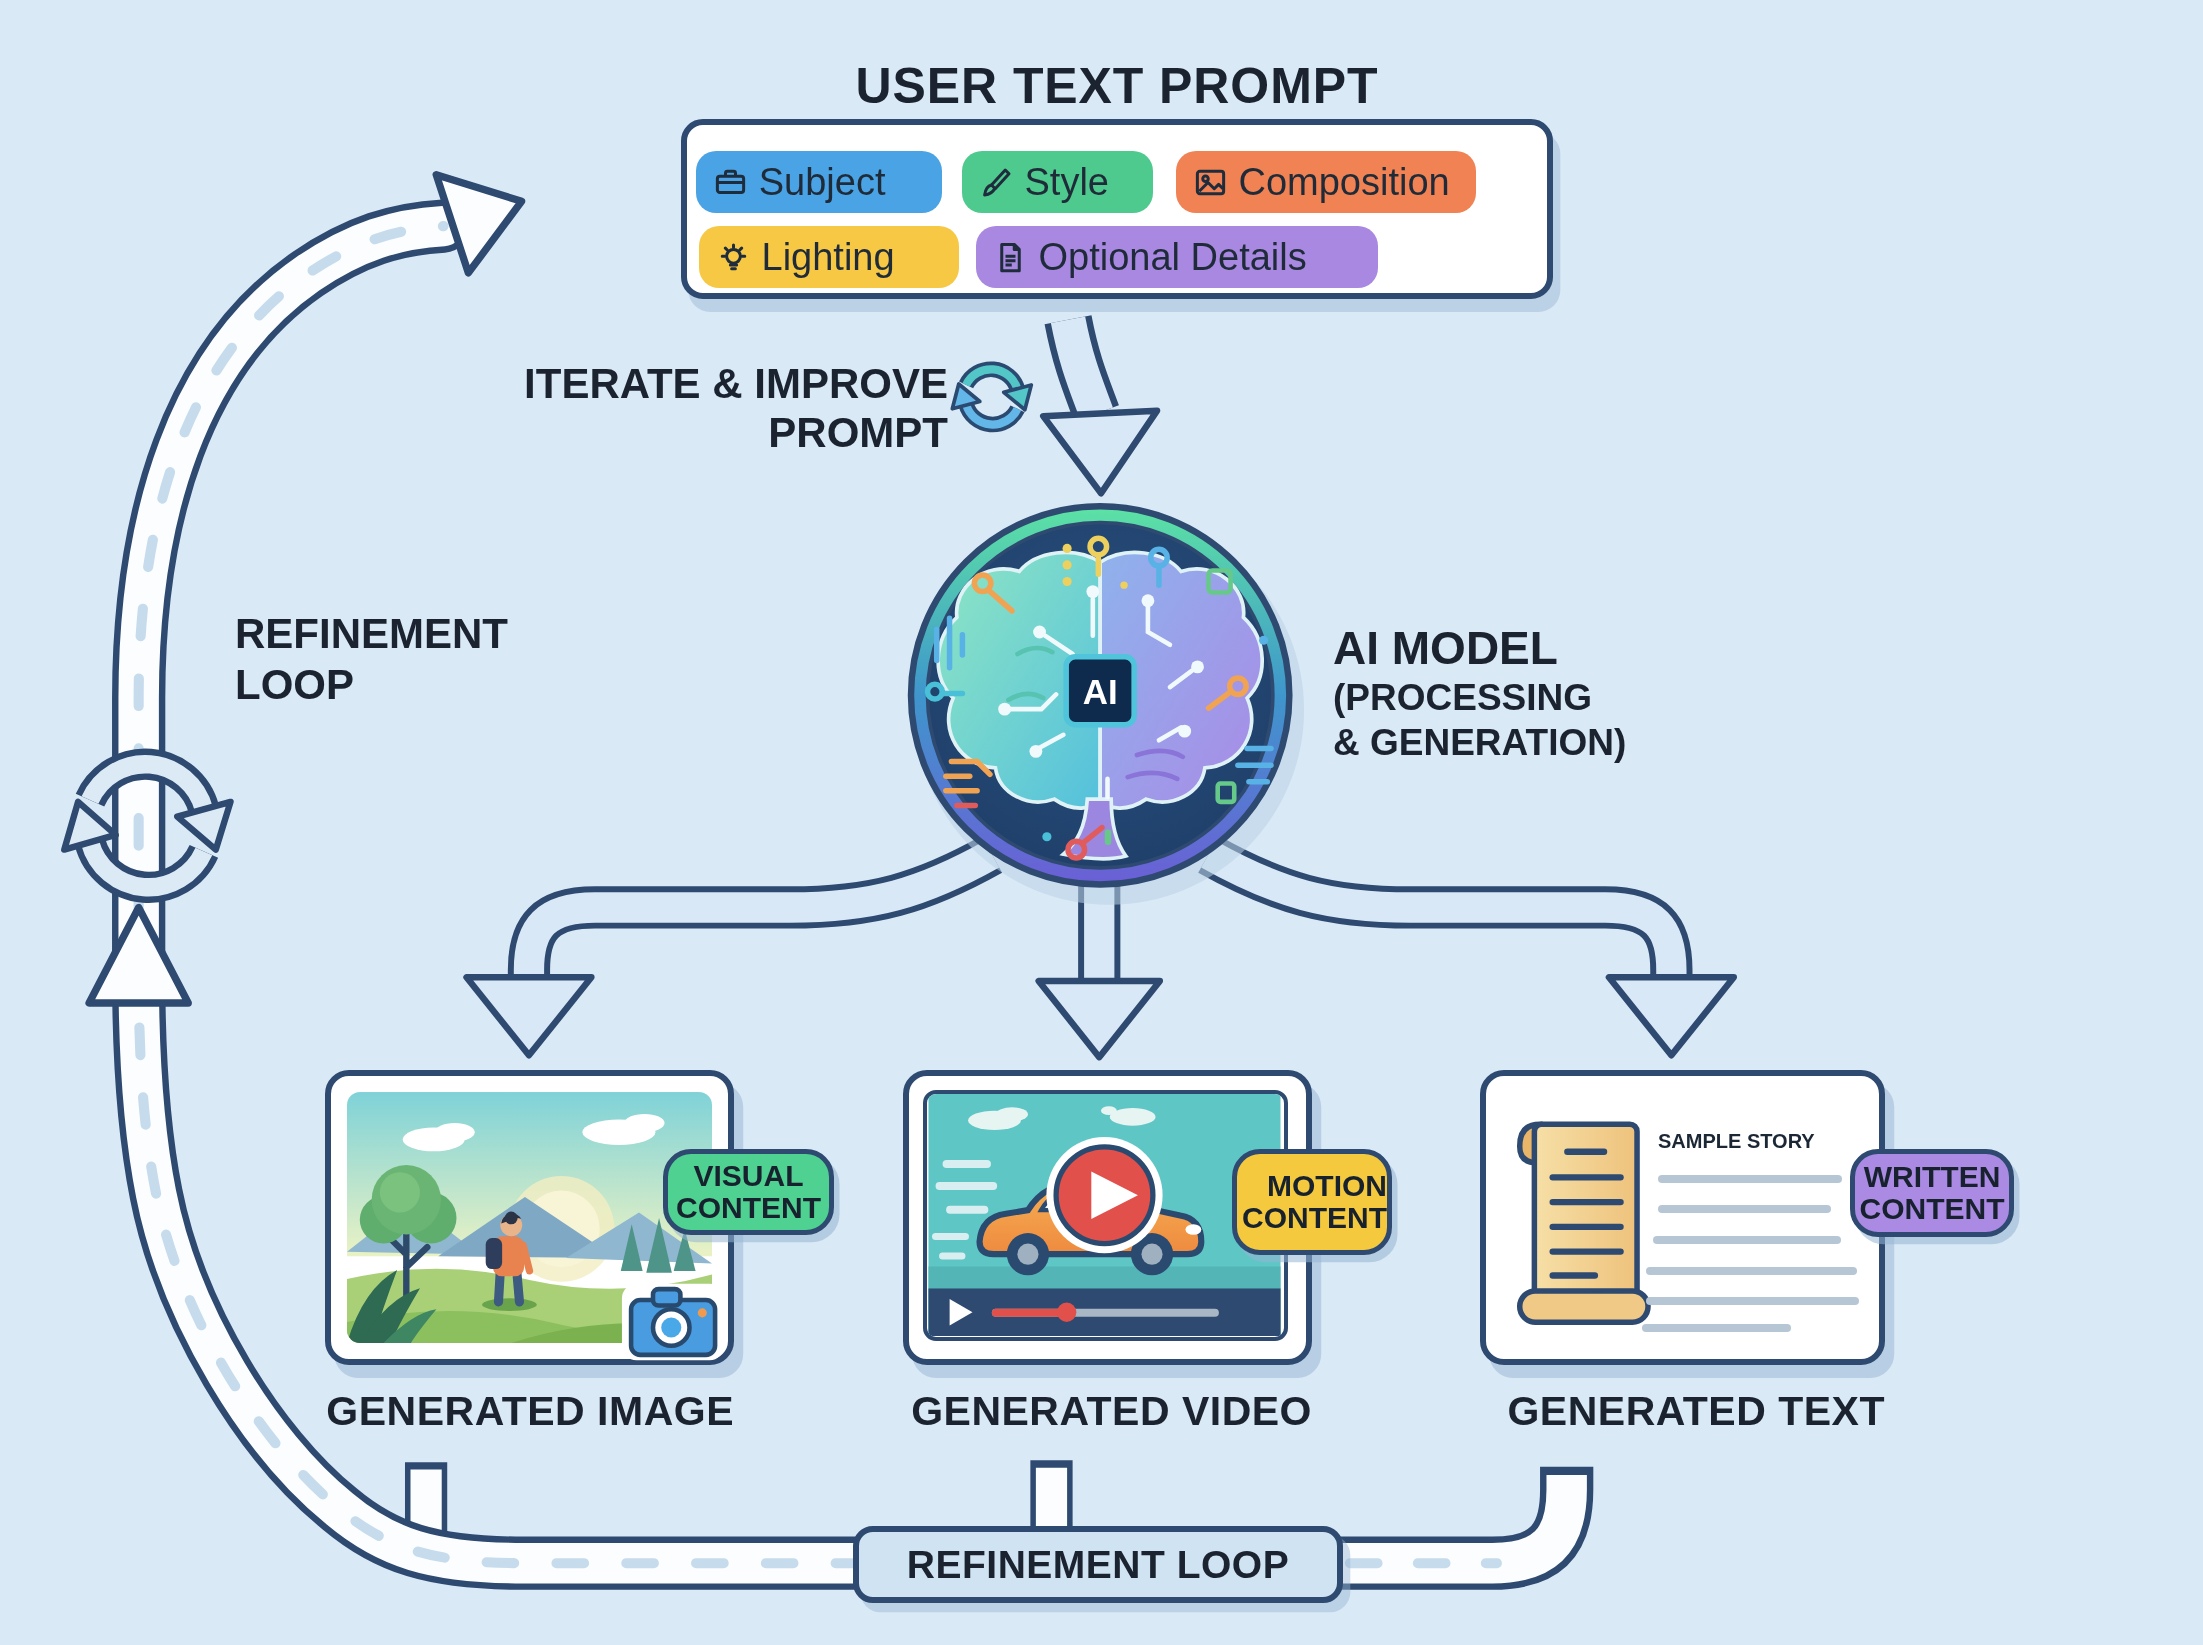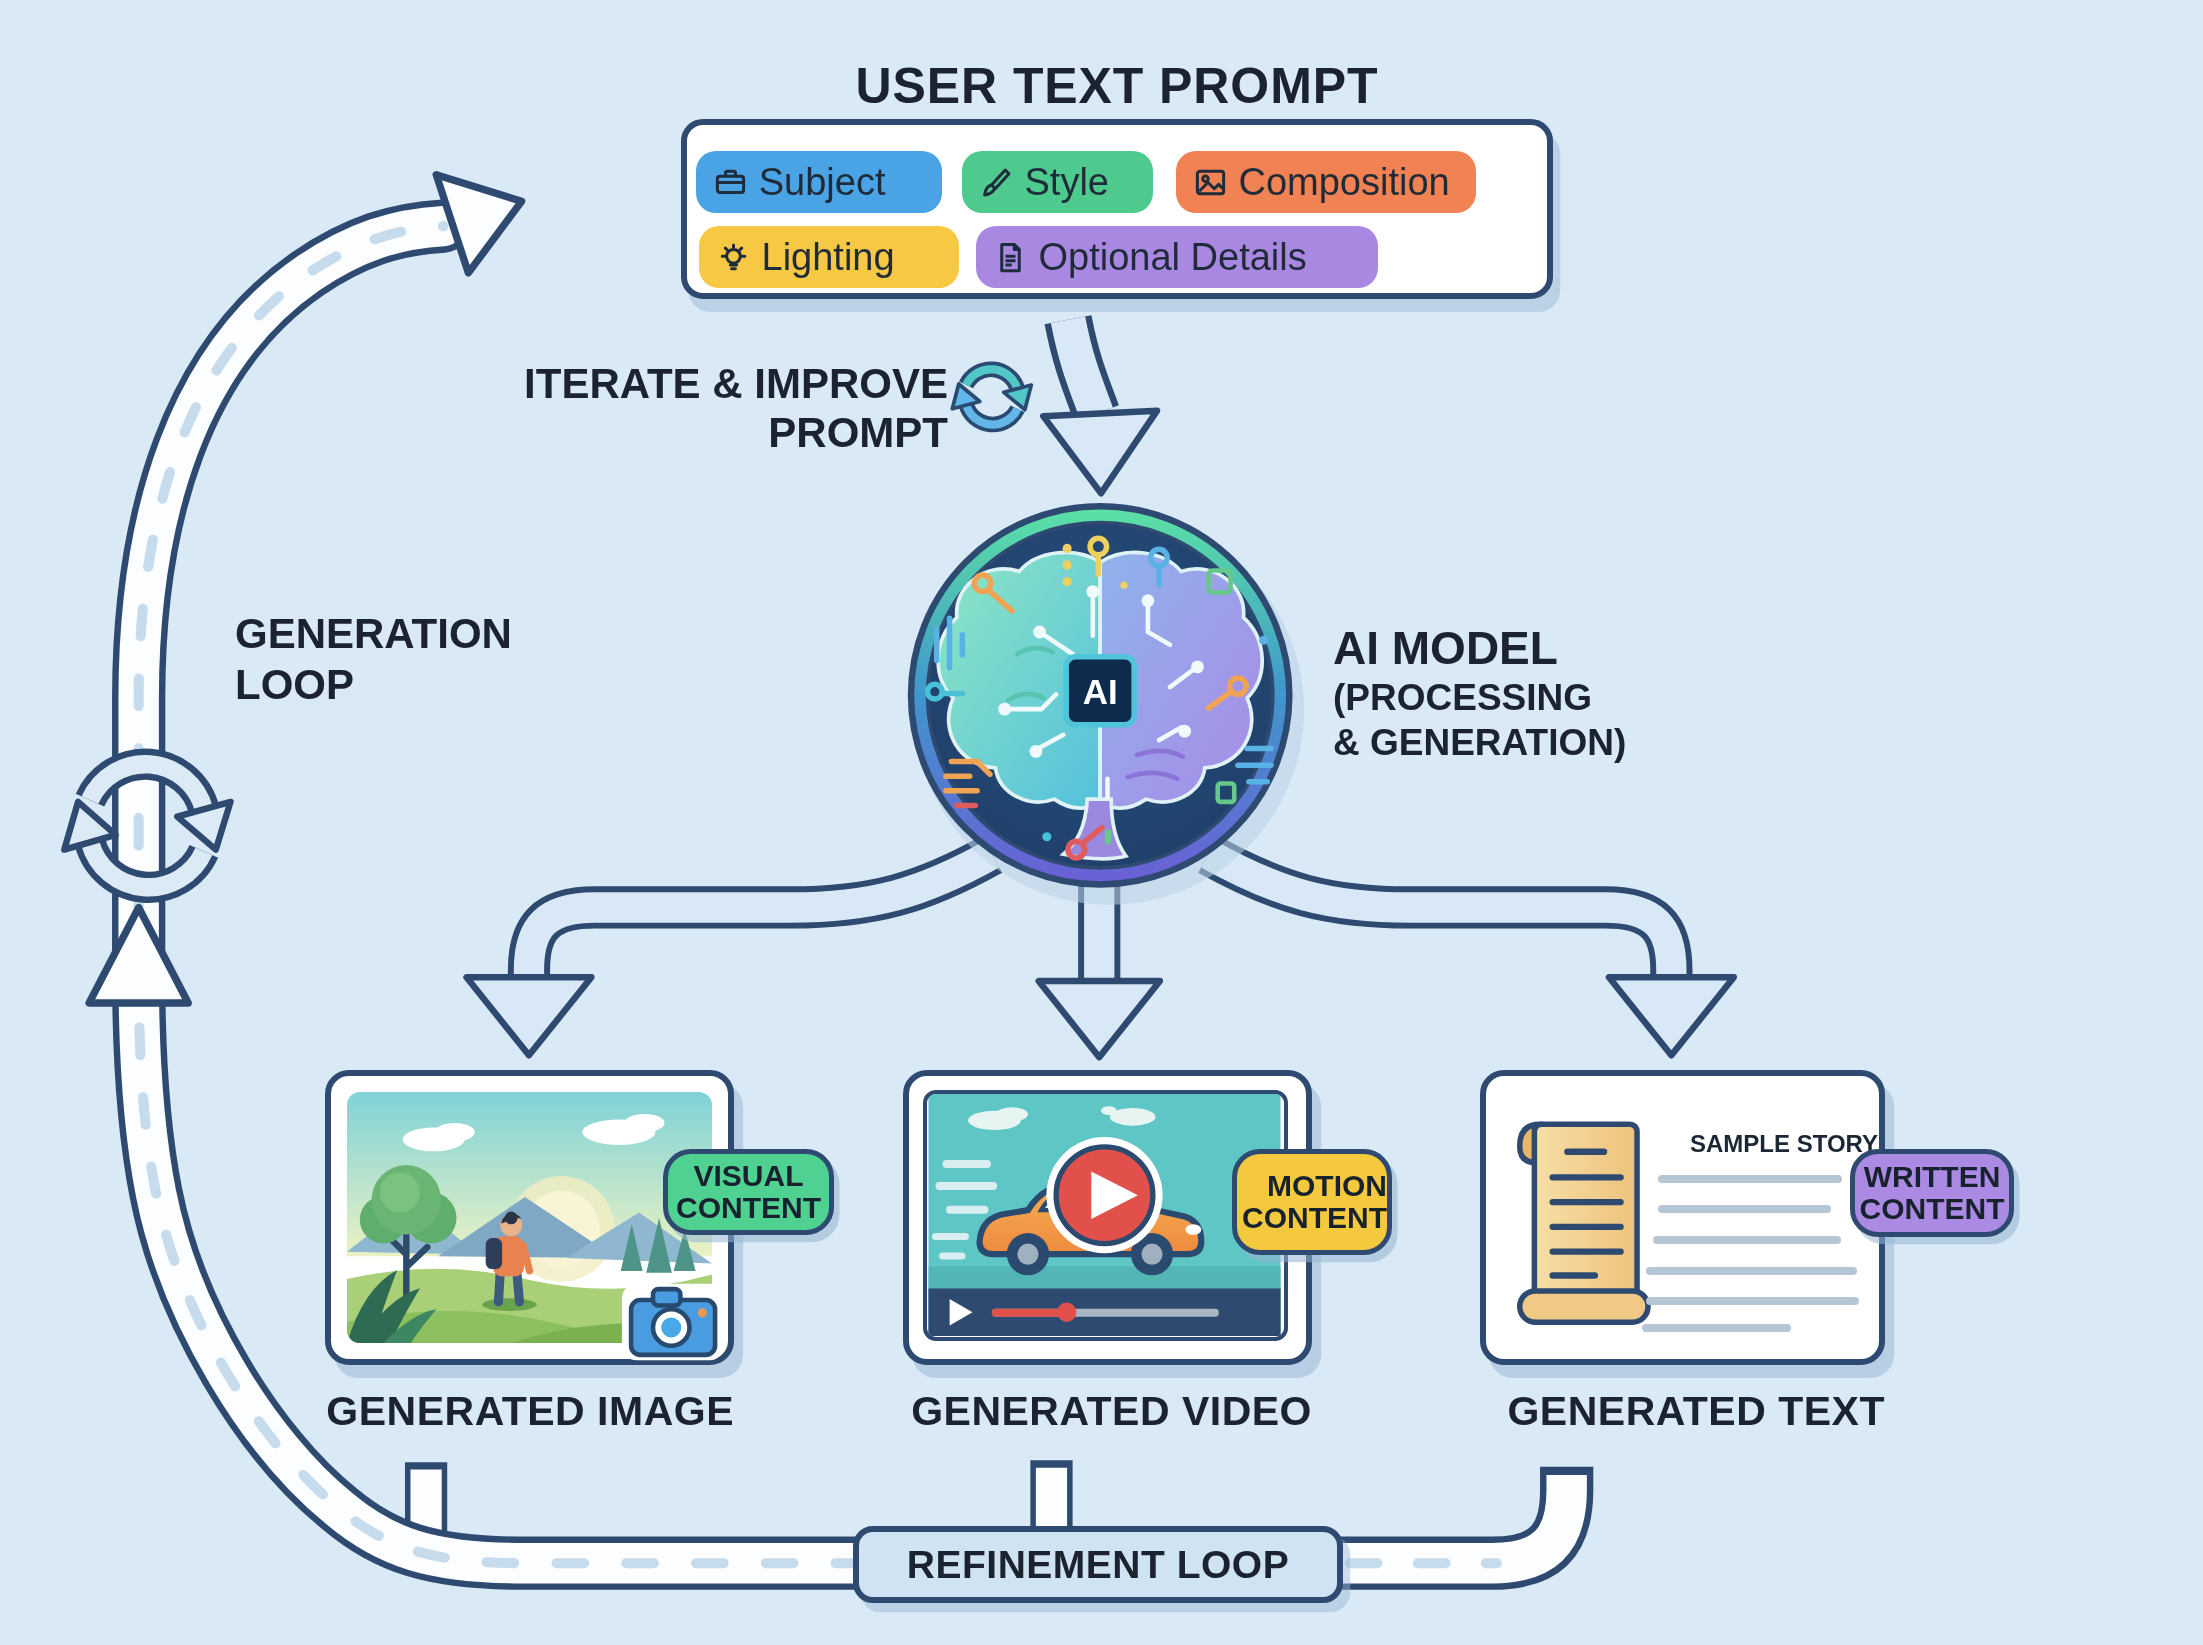--- a/index.html
+++ b/index.html
@@ -23,21 +23,21 @@
   .ai-label .l1{font-size:46px;}
   .ai-label .l2{font-size:37px;}
 
   .card{position:absolute;top:1070px;height:295px;background:#ffffff;border:6.4px solid #2e4a70;border-radius:24px;
         box-sizing:border-box;box-shadow:9.2px 13px 0 rgba(150,180,210,.5);}
   .thumb{position:absolute;left:15.6px;top:15.6px;width:365px;height:251px;border-radius:13px;overflow:hidden;}
   .out-label{top:1388px;text-align:right;font-size:41px;font-weight:800;letter-spacing:0.5px;}
   .badge{position:absolute;top:1149px;border:5.5px solid #2e4a70;border-radius:28px;box-sizing:border-box;
          display:flex;flex-direction:column;align-items:center;justify-content:center;
          font-size:30px;font-weight:800;line-height:1.08;color:#17222e;box-shadow:5.5px 7.3px 0 rgba(150,180,210,.55);}
-  .doc-title{left:1658px;top:1130px;font-size:24px;font-weight:800;color:#1b2734;z-index:3;margin-left:32px;}
+  .doc-title{left:1658px;top:1130px;font-size:20px;font-weight:800;color:#1b2734;z-index:3;}
   .gray-line{position:absolute;height:8.3px;border-radius:4.6px;background:#b7c6d4;z-index:3;}
 
   .loop-box{left:853px;top:1526px;width:490px;height:77px;background:#cfe3f2;border:6.4px solid #2e4a70;
             border-radius:20px;box-sizing:border-box;display:flex;align-items:center;justify-content:center;
             font-size:39px;font-weight:800;letter-spacing:0.5px;box-shadow:7.3px 9.2px 0 rgba(150,180,210,.45);}
 </style>
 </head>
 <body>
 
 <div class="canvas">
@@ -246,21 +246,21 @@
       <span>Optional Details</span>
     </div>
   </div>
 
   <div class="abs iterate z2">
     <div>ITERATE &amp; IMPROVE</div>
     <div>PROMPT</div>
   </div>
 
   <div class="abs refine-left z2">
-    <div>GENERATION</div>
+    <div>REFINEMENT</div>
     <div>LOOP</div>
   </div>
 
   <div class="abs ai-label z2">
     <div class="l1">AI MODEL</div>
     <div class="l2">(PROCESSING</div>
     <div class="l2">&amp; GENERATION)</div>
   </div>
 
   <div class="abs card z2" style="left:325px;width:409px;">

